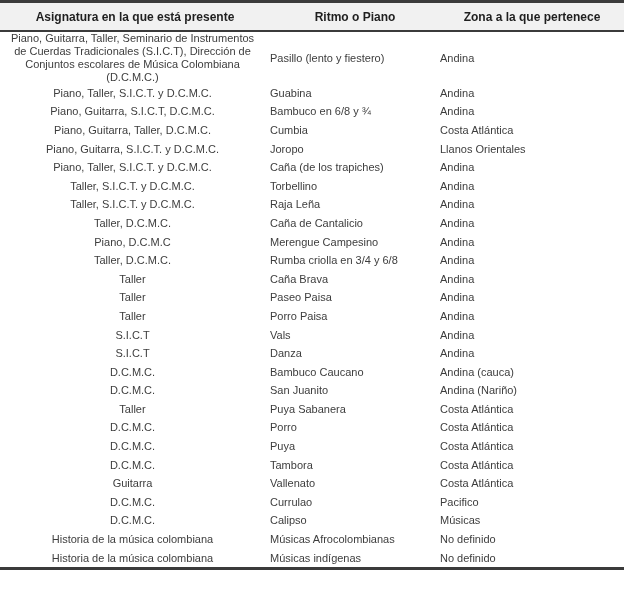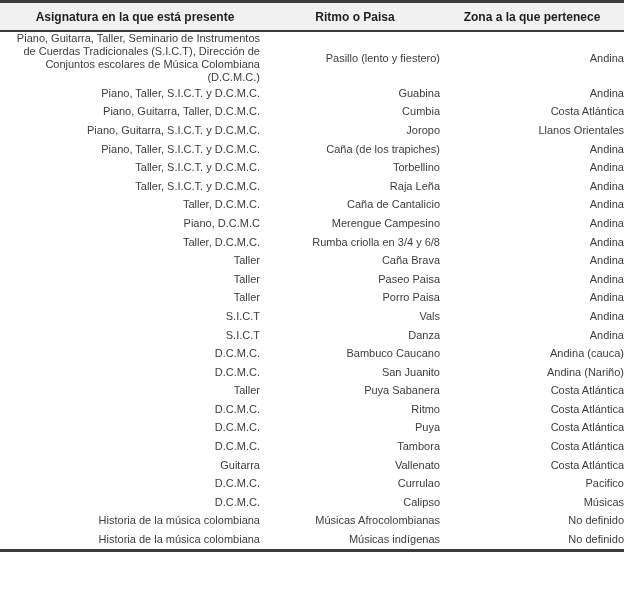--- a/index.html
+++ b/index.html
@@ -28,49 +28,54 @@
     height:27px;padding:0;
     text-align:center;vertical-align:middle;
     border-bottom:2px solid var(--border);
   }
   tbody td{
     font-size:11px;line-height:13px;
     color:var(--body-text);
     padding:0;height:18.6px;
     vertical-align:middle;white-space:normal;
   }
-  tbody td.col0{text-align:right;padding-left:5px;padding-right:10px;}
-  tbody td.col1,tbody td.col2{text-align:right;}
+  tbody td.col0{text-align:center;padding-left:5px;padding-right:10px;}
+  tbody td.col1,tbody td.col2{text-align:left;}
   tbody tr:first-child td{height:49px;}
 </style>
 </head>
 <body>
 
 <table>
   <colgroup>
     <col class="c0">
       <col class="c1">
       <col class="c2">
   </colgroup>
   <thead>
     <tr>
       <th>Asignatura en la que está presente</th>
-      <th>Ritmo o Paisa</th>
+      <th>Ritmo o Piano</th>
       <th>Zona a la que pertenece</th>
     </tr>
   </thead>
   <tbody>
       <tr>
         <td class="col0">Piano, Guitarra, Taller, Seminario de Instrumentos de Cuerdas Tradicionales (S.I.C.T), Dirección de Conjuntos escolares de Música Colombiana (D.C.M.C.)</td>
         <td class="col1">Pasillo (lento y fiestero)</td>
         <td class="col2">Andina</td>
       </tr>
       <tr>
         <td class="col0">Piano, Taller, S.I.C.T. y D.C.M.C.</td>
         <td class="col1">Guabina</td>
+        <td class="col2">Andina</td>
+      </tr>
+      <tr>
+        <td class="col0">Piano, Guitarra, S.I.C.T, D.C.M.C.</td>
+        <td class="col1">Bambuco en 6/8 y ¾</td>
         <td class="col2">Andina</td>
       </tr>
       <tr>
         <td class="col0">Piano, Guitarra, Taller, D.C.M.C.</td>
         <td class="col1">Cumbia</td>
         <td class="col2">Costa Atlántica</td>
       </tr>
       <tr>
         <td class="col0">Piano, Guitarra, S.I.C.T. y D.C.M.C.</td>
         <td class="col1">Joropo</td>
@@ -141,21 +146,21 @@
         <td class="col1">San Juanito</td>
         <td class="col2">Andina (Nariño)</td>
       </tr>
       <tr>
         <td class="col0">Taller</td>
         <td class="col1">Puya Sabanera</td>
         <td class="col2">Costa Atlántica</td>
       </tr>
       <tr>
         <td class="col0">D.C.M.C.</td>
-        <td class="col1">Ritmo</td>
+        <td class="col1">Porro</td>
         <td class="col2">Costa Atlántica</td>
       </tr>
       <tr>
         <td class="col0">D.C.M.C.</td>
         <td class="col1">Puya</td>
         <td class="col2">Costa Atlántica</td>
       </tr>
       <tr>
         <td class="col0">D.C.M.C.</td>
         <td class="col1">Tambora</td>

